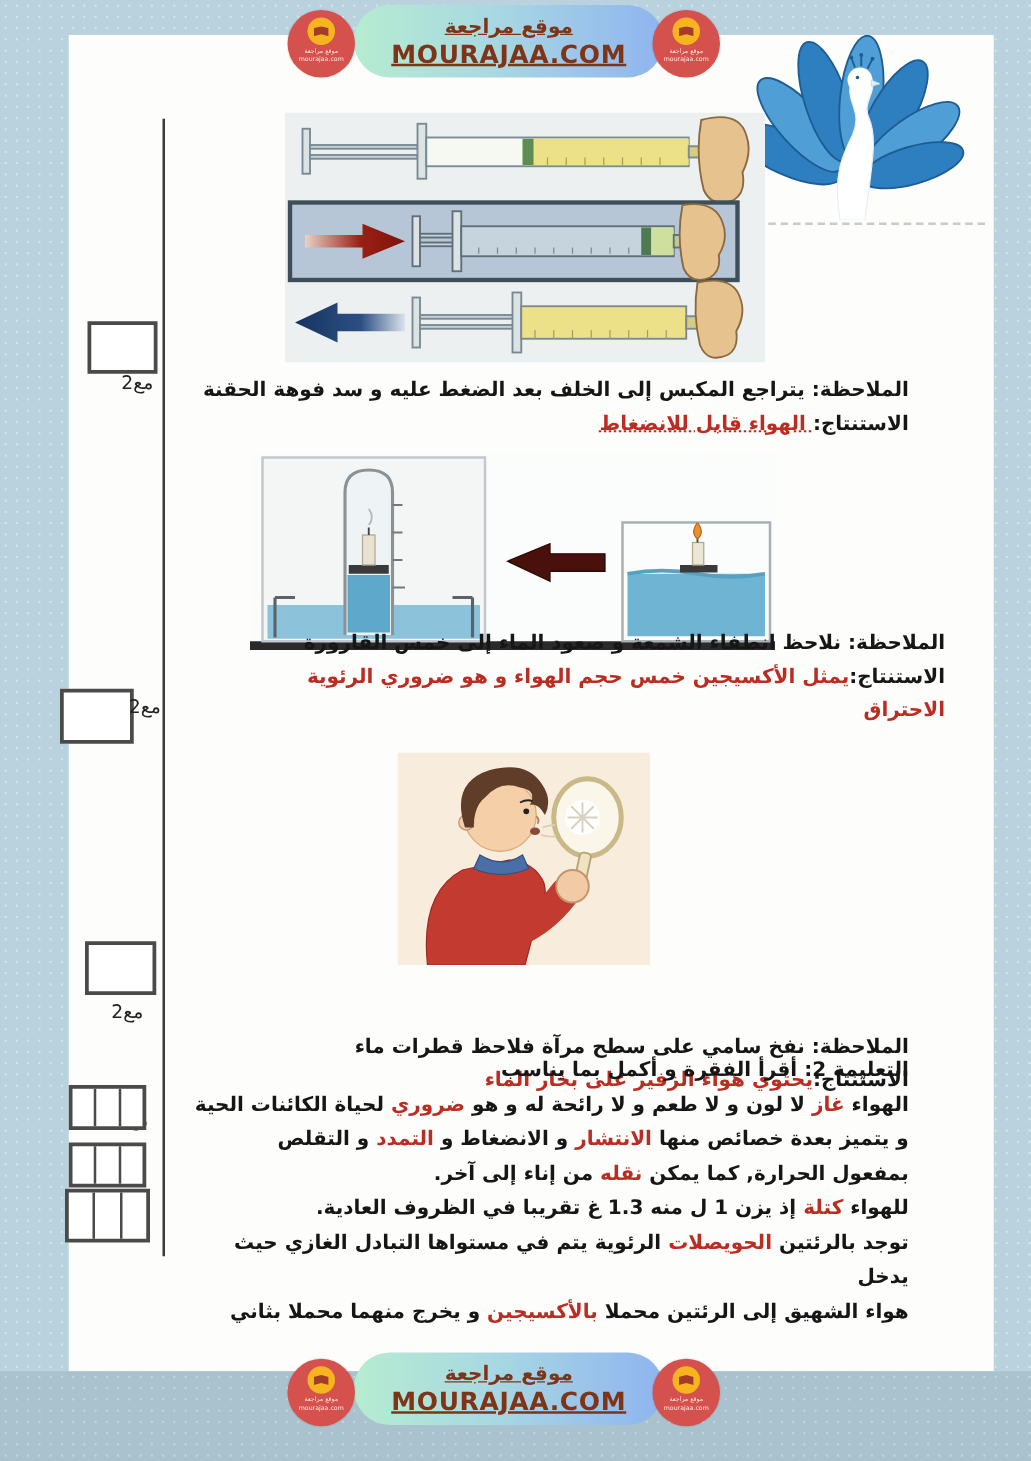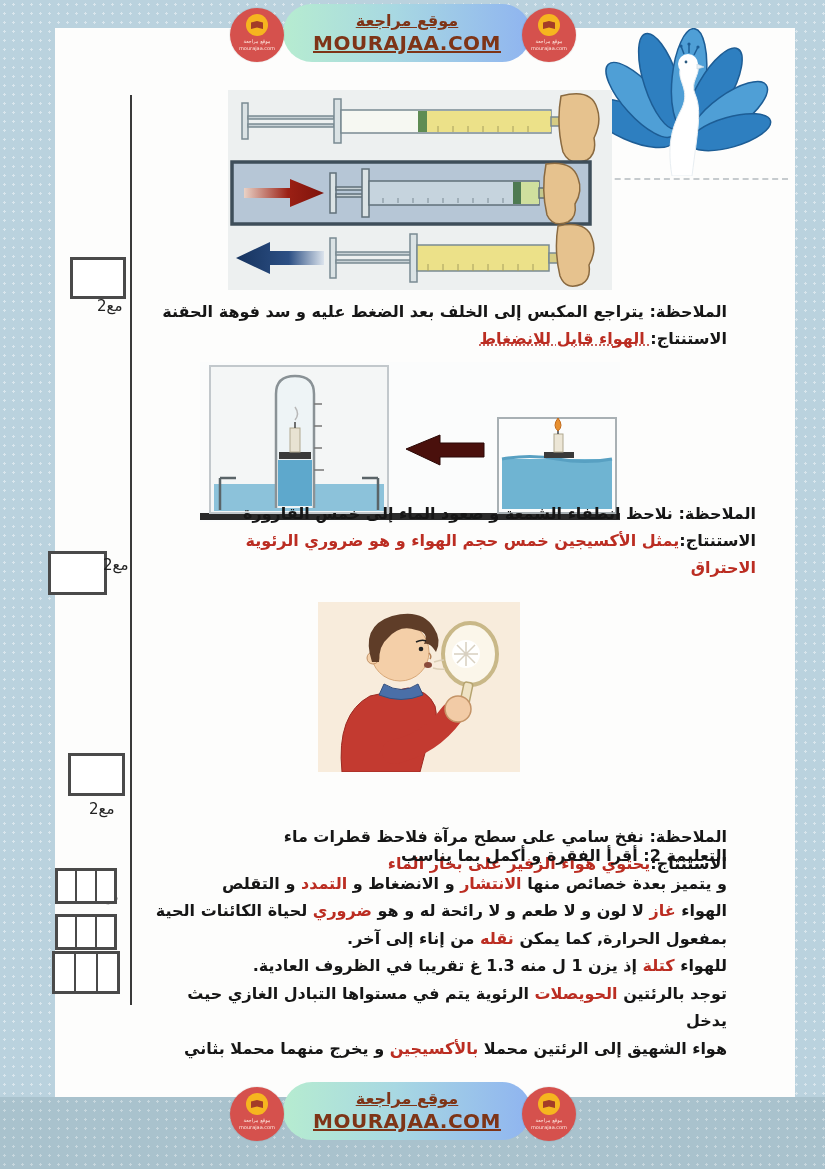--- a/index.html
+++ b/index.html
@@ -216,22 +216,22 @@
     <path d="M116,60 q6,-2 10,-2 M115,66 q7,2 12,1" stroke="#dccfb6" stroke-width="1.5" fill="none"></path>
   </svg>
 
   <div class="tblock" style="left:150px;top:803px;width:577px;margin-top:20px;">
     <div><span>الملاحظة:</span><span> نفخ سامي على سطح مرآة فلاحظ قطرات ماء</span></div>
     <div><span>الاستنتاج:</span><span class="red">يحتوي هواء الزفير على بخار الماء</span></div>
   </div>
 
   <div class="tblock" style="left:148px;top:842px;width:579px;line-height:27.5px;">
     <div>التعليمة 2: أقرأ الفقرة و أكمل بما يناسب</div>
+    <div><span>الهواء </span><span class="red">غاز</span><span> لا لون و لا طعم و لا رائحة له و هو </span><span class="red">ضروري</span><span> لحياة الكائنات الحية</span></div>
     <div><span>و يتميز بعدة خصائص منها </span><span class="red">الانتشار</span><span> و الانضغاط و </span><span class="red">التمدد</span><span> و التقلص</span></div>
-    <div><span>الهواء </span><span class="red">غاز</span><span> لا لون و لا طعم و لا رائحة له و هو </span><span class="red">ضروري</span><span> لحياة الكائنات الحية</span></div>
     <div><span>بمفعول الحرارة, كما يمكن </span><span class="red">نقله</span><span> من إناء إلى آخر.</span></div>
     <div><span>للهواء </span><span class="red">كتلة</span><span> إذ يزن 1 ل منه 1.3 غ تقريبا في الظروف العادية.</span></div>
     <div><span>توجد بالرئتين </span><span class="red">الحويصلات</span><span> الرئوية يتم في مستواها التبادل الغازي حيث يدخل</span></div>
     <div><span>هواء الشهيق إلى الرئتين محملا </span><span class="red">بالأكسيجين</span><span>  و يخرج منهما محملا بثاني</span></div>
   </div>
 
   <div class="pill" style="left:283px;top:1082px;">
     <div class="t-ar">موقع مراجعة</div>
     <div class="t-url">MOURAJAA.COM</div>
   </div>

